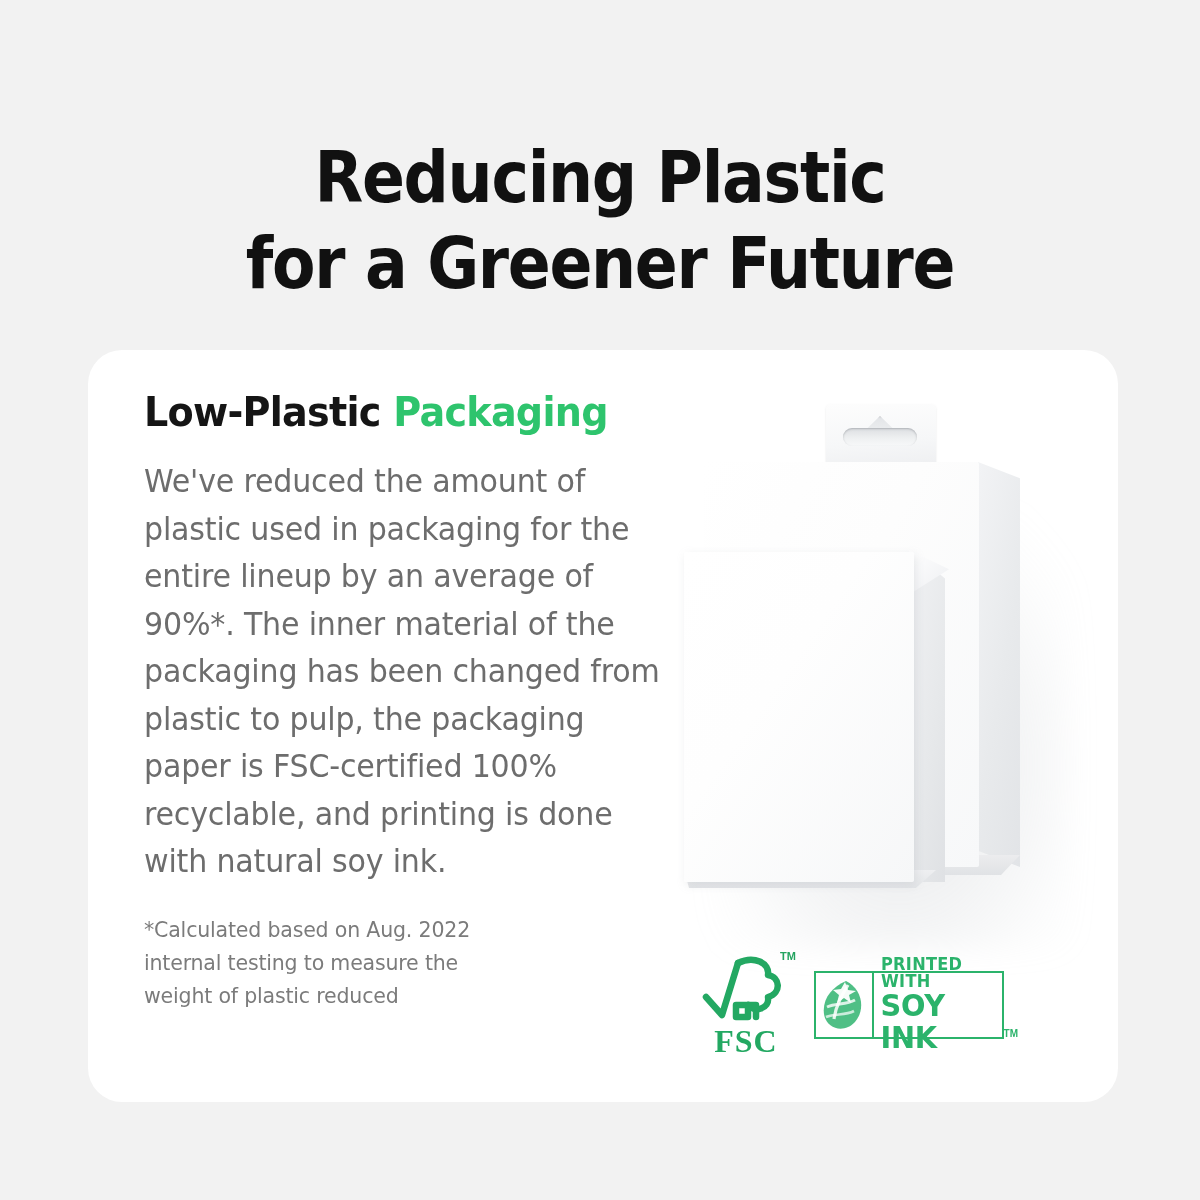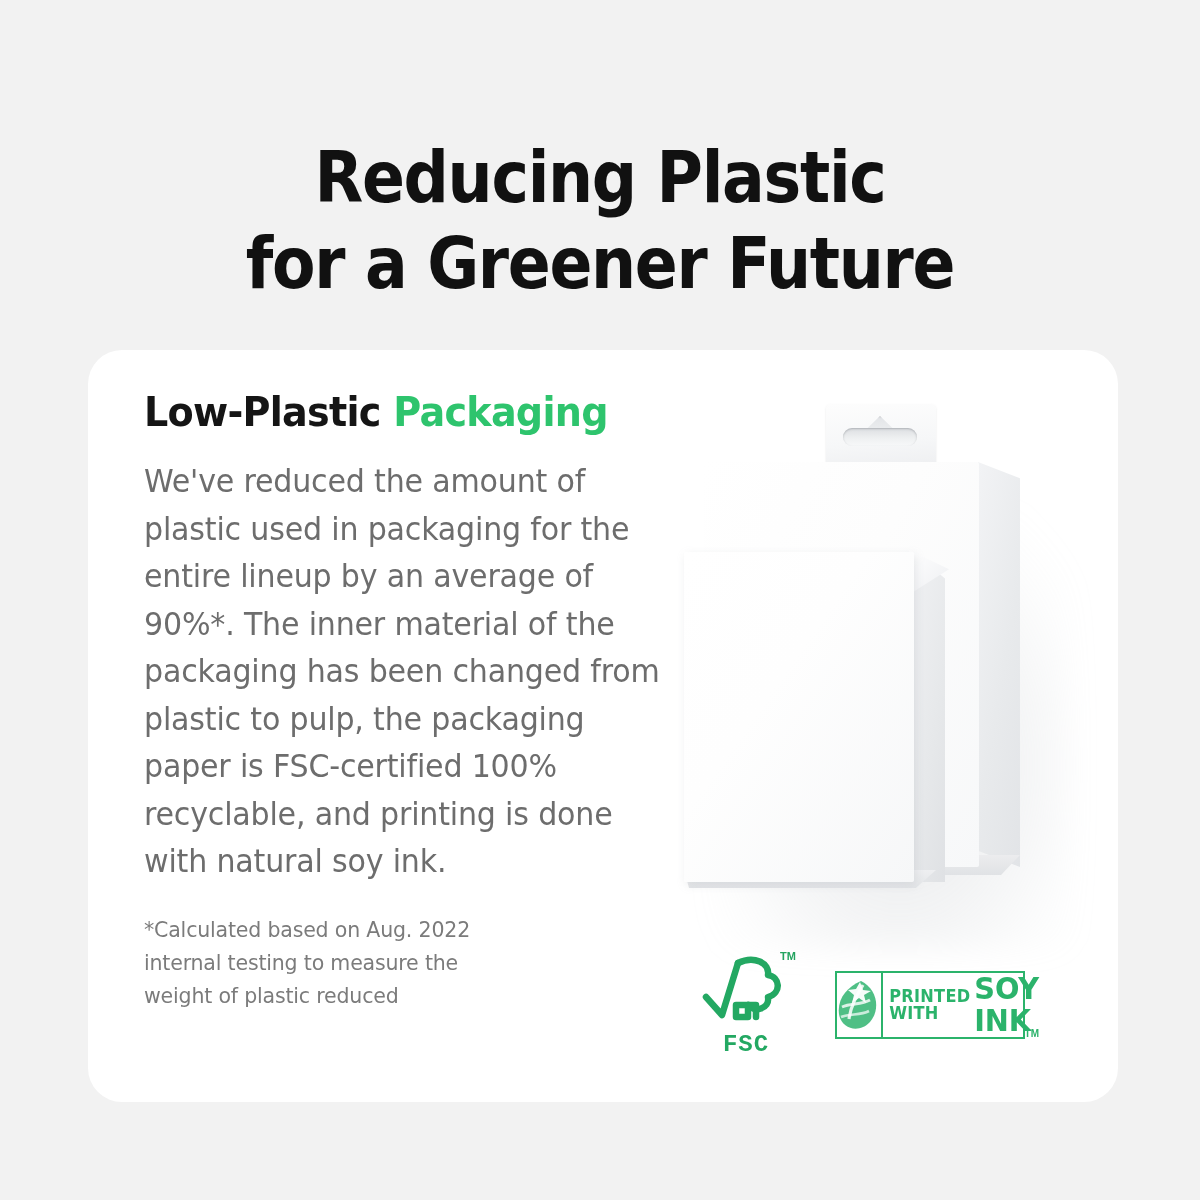--- a/index.html
+++ b/index.html
@@ -220,56 +220,56 @@
   }
 
   
   .cert-row {
     position:absolute;
     left:610px;
     top:600px;
     height:110px;
     display:flex;
     align-items:center;
-    gap:41px;
+    gap:20px;
   }
 
   .fsc-logo { position:relative; width:96px; height:104px; }
   .fsc-tm {
     position:absolute; right:-2px; top:-2px;
     font-family:"Liberation Sans", sans-serif;
     font-size:11px; font-weight:bold; color:#22a35f; line-height:1;
   }
   .fsc-word {
     position:absolute; left:0; bottom:0; width:96px;
     text-align:center;
-    font-family:Liberation Mono, monospace;
-    font-weight:bold;
-    font-size:24px;
+    font-family:Liberation Serif, serif;
+    font-weight:bold;
+    font-size:32px;
     letter-spacing:1px;
     color:#23a862;
     line-height:1;
   }
 
   .soy-logo {
     position:relative;
     width:190px; height:68px;
     border:2.5px solid #2bb36b;
     display:flex;
     align-items:stretch;
   }
   .soy-emblem {
     width:58px;
     border-right:2.5px solid #2bb36b;
     display:flex; align-items:center; justify-content:center;
   }
   .soy-text {
     flex:1;
-    display:flex; flex-direction:row;
-    align-items:center; justify-content:center;
+    display:flex; flex-direction:column;
+    justify-content:center;
     padding:2px 4px 3px;
   }
   .soy-line1 {
     font-family:"DejaVu Sans", sans-serif;
     font-weight:bold;
     font-size:17px;
     letter-spacing:0.3px;
     color:#2bb36b;
     line-height:1;
     transform:scaleX(0.95);

